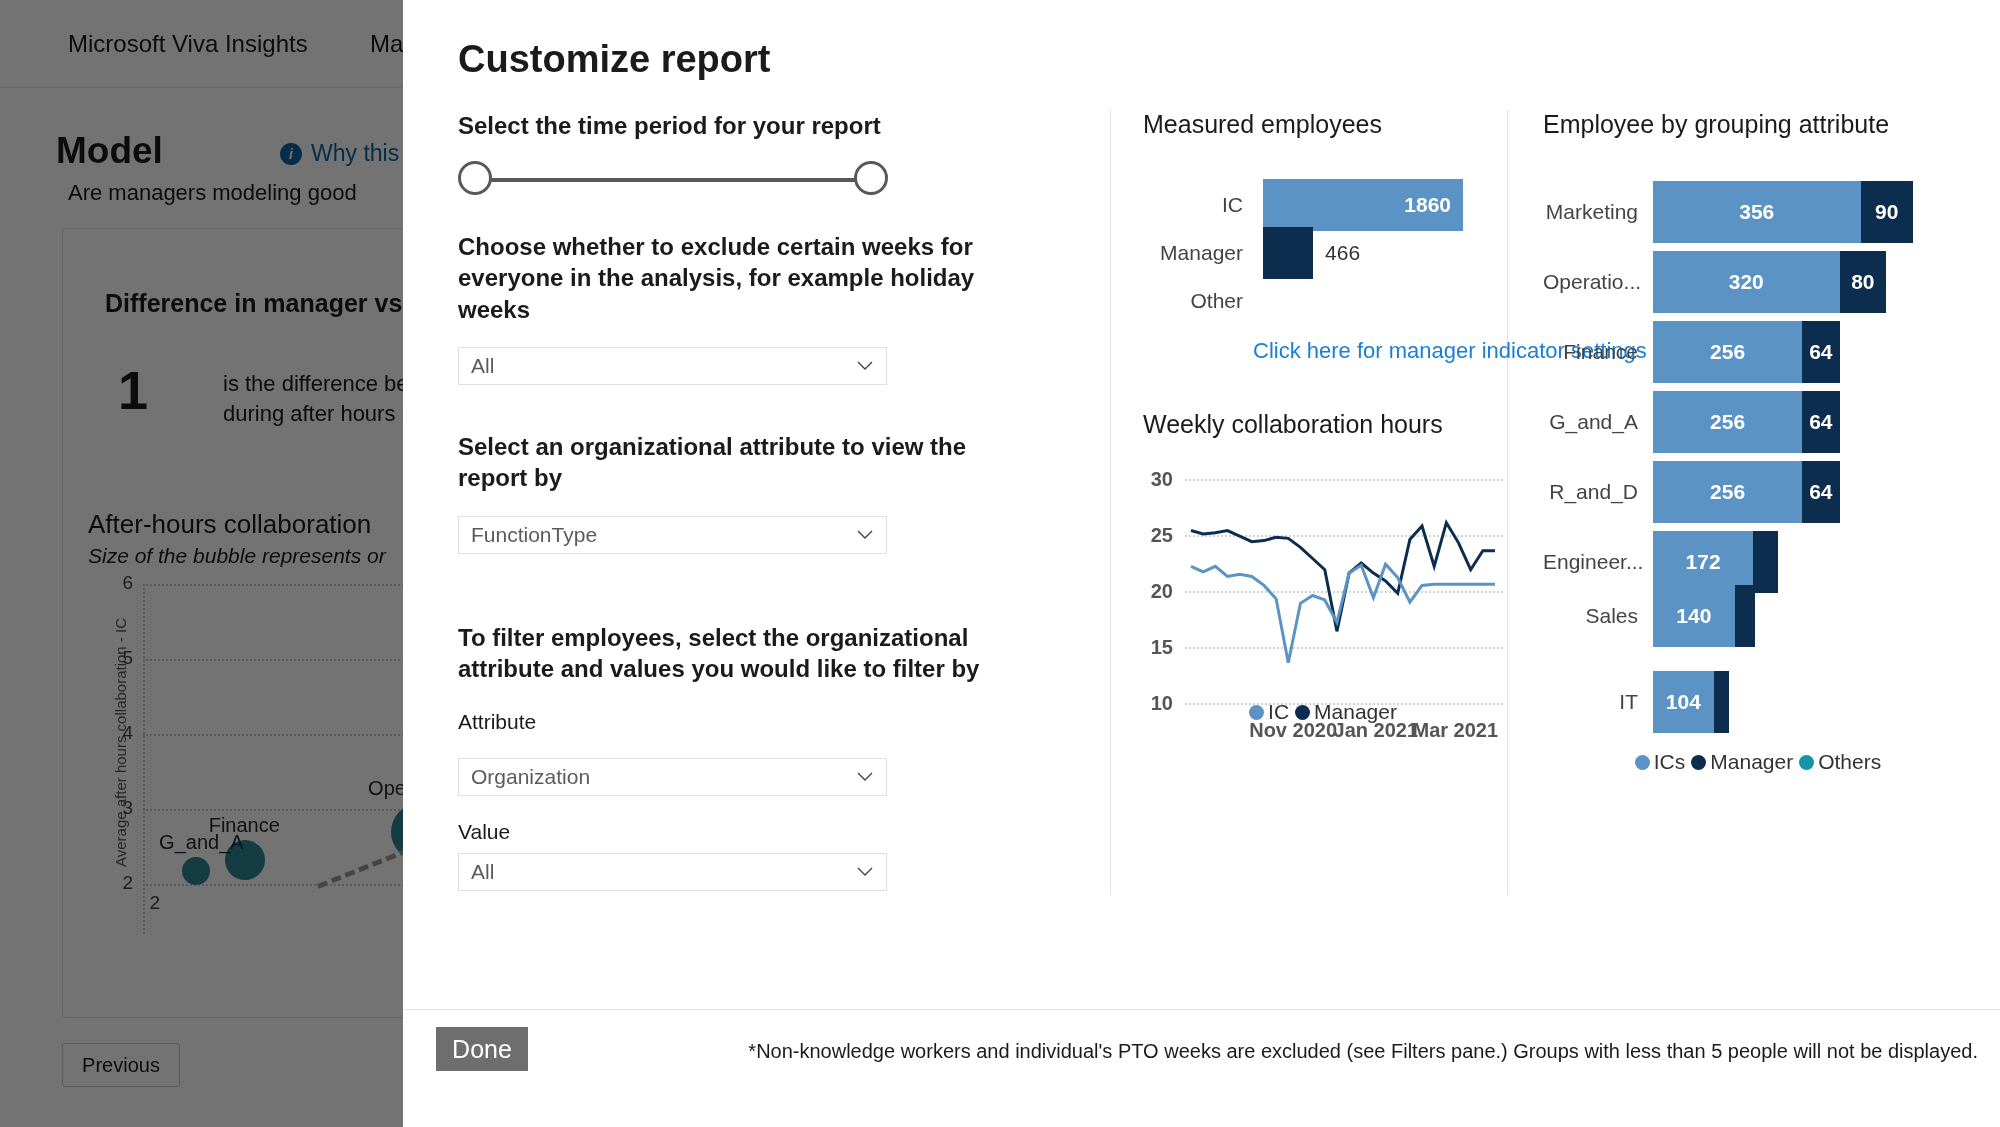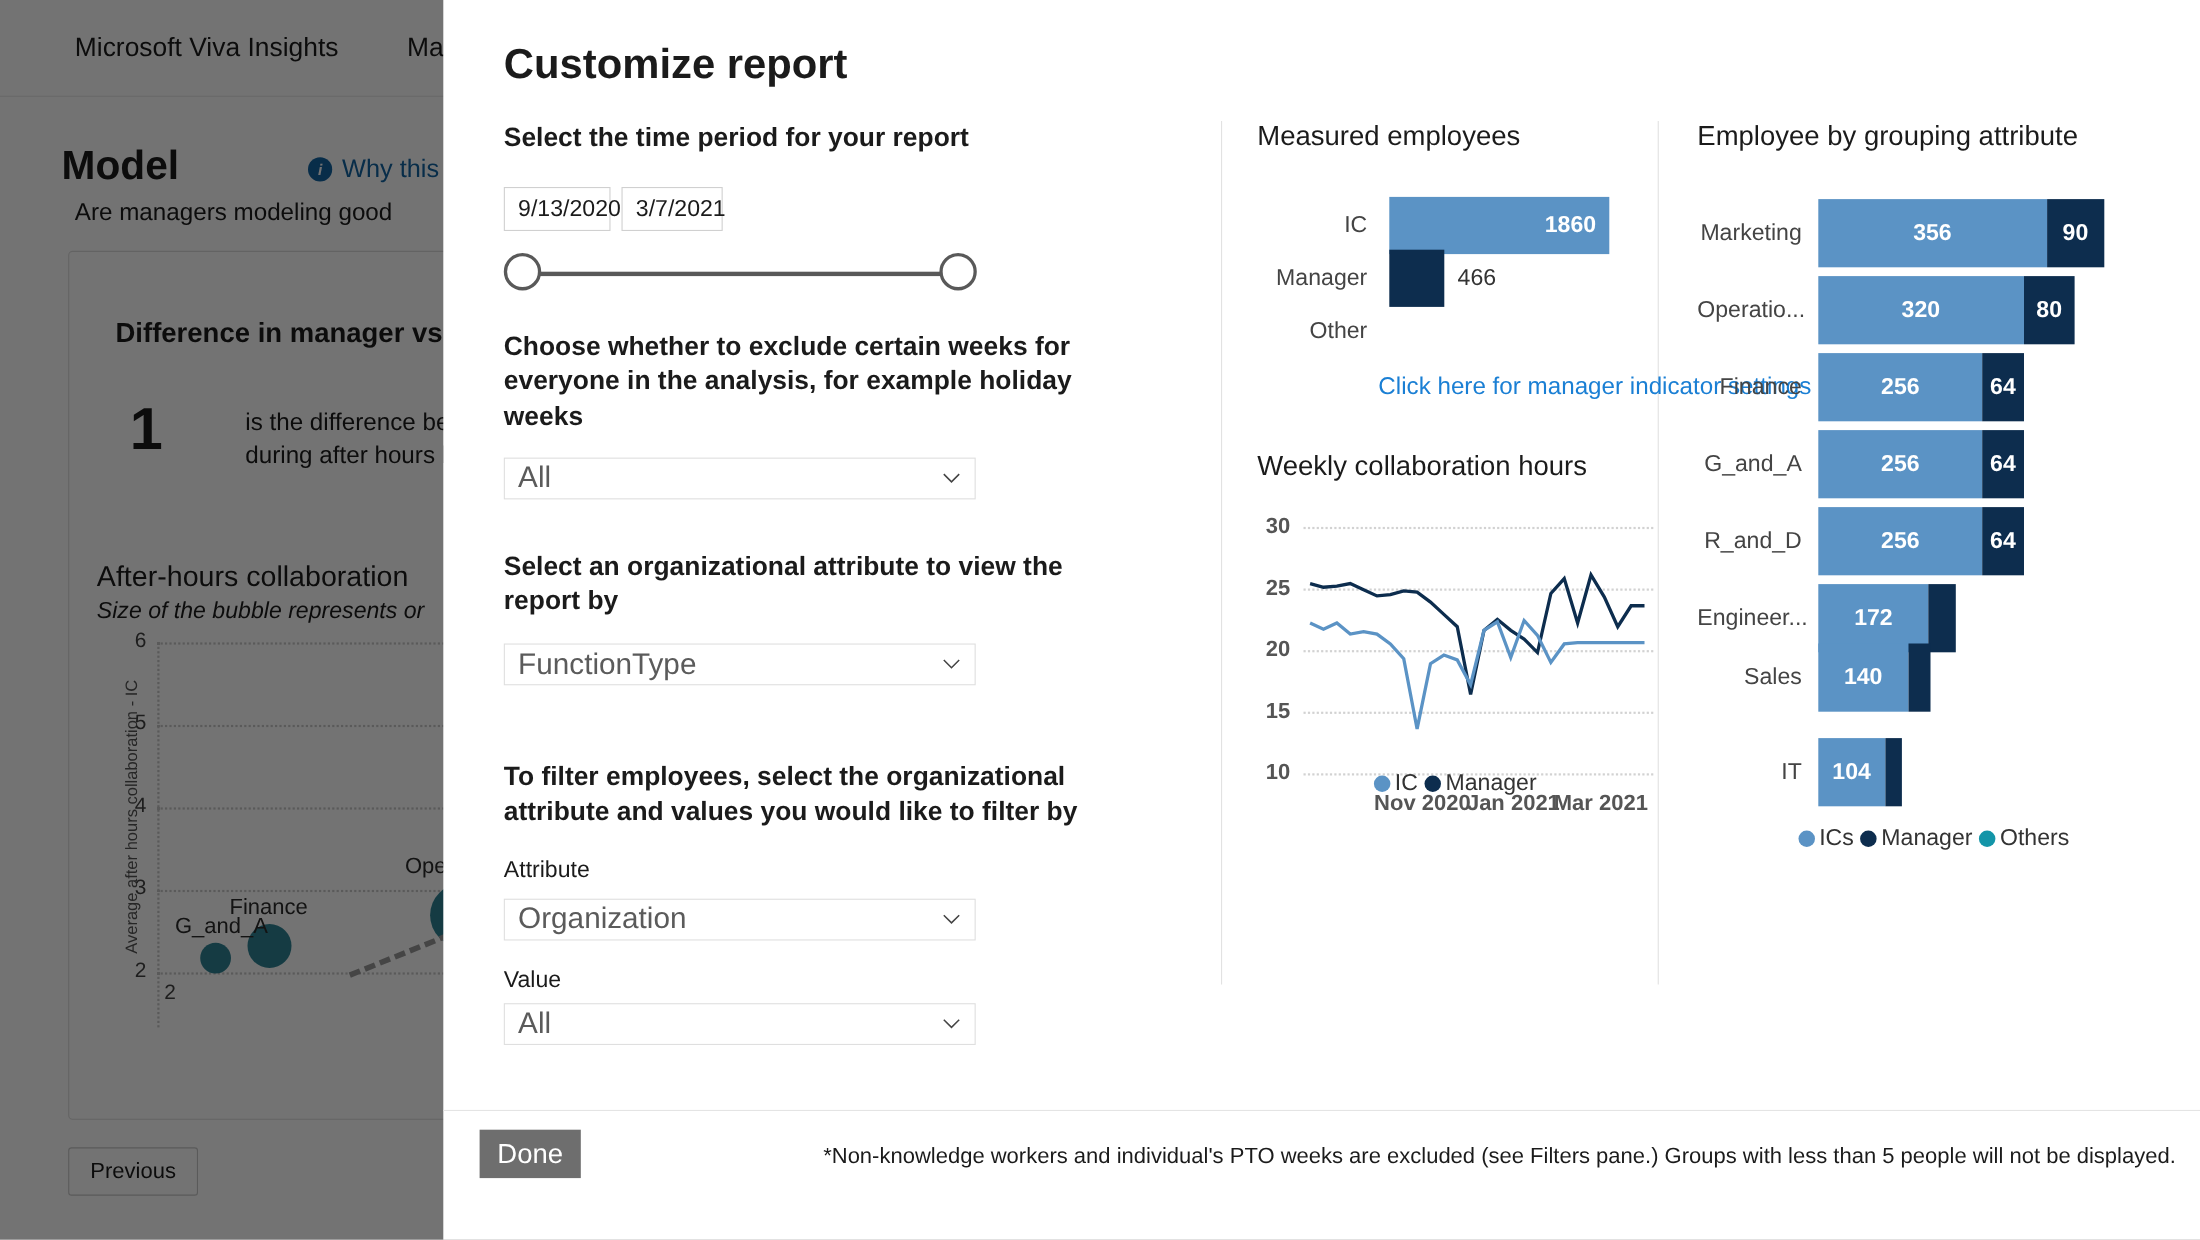--- a/index.html
+++ b/index.html
@@ -152,21 +152,21 @@
     position: absolute; top: 0; width: 34px; height: 34px; border-radius: 50%;
     background: #fff; border: 3px solid #595959;
   }
   .thumb-left { left: 0; }
   .thumb-right { right: 0; }
 
   .dropdown {
     position: relative; width: 429px; height: 38px;
     border: 1px solid #dfdfdf; background: #fff;
     display: flex; align-items: center; padding: 0 12px;
-    font-size: 27px; color: #5b5b5b;
+    font-size: 21px; color: #5b5b5b;
   }
   .chev {
     position: absolute; right: 12px; top: 50%; transform: translateY(-50%);
     width: 18px; height: 18px;
   }
   .chev svg { display: block; }
 
   .sub-label { font-size: 21px; color: #1b1b1b; }
 
   
@@ -336,24 +336,20 @@
 <div id="modal">
 
   <div id="modal-title">Customize report</div>
 
   <div id="modal-body">
 
     <div id="col-form">
 
       <div class="form-heading">Select the time period for your report</div>
 
-      <div class="date-row">
-        <div class="date-box" id="date-from">9/13/2020</div>
-        <div class="date-box" id="date-to">3/7/2021</div>
-      </div>
 
       <div class="slider">
         <div class="slider-track"></div>
         <div class="slider-thumb thumb-left"></div>
         <div class="slider-thumb thumb-right"></div>
       </div>
 
       <div class="form-heading" style="margin-top:34px;">Choose whether to exclude certain weeks for everyone in the analysis, for example holiday weeks</div>
 
       <div class="dropdown" style="margin-top:22px;">
@@ -372,21 +368,21 @@
         <span class="chev">
           <svg viewBox="0 0 18 18">
               <path d="M2 5 L9 12 L16 5" fill="none" stroke="#444" stroke-width="1.4"></path>
             </svg>
         </span>
       </div>
 
       <div class="form-heading" style="margin-top:68px;">To filter employees, select the organizational attribute and values you would like to filter by</div>
 
       <div class="sub-label" style="margin-top:25px;">Attribute</div>
-      <div class="dropdown" style="margin-top:14px;">
+      <div class="dropdown" style="margin-top:24px;">
         <span>Organization</span>
         <span class="chev">
           <svg viewBox="0 0 18 18">
               <path d="M2 5 L9 12 L16 5" fill="none" stroke="#444" stroke-width="1.4"></path>
             </svg>
         </span>
       </div>
 
       <div class="sub-label" style="margin-top:24px;">Value</div>
       <div class="dropdown" style="margin-top:9px;">

